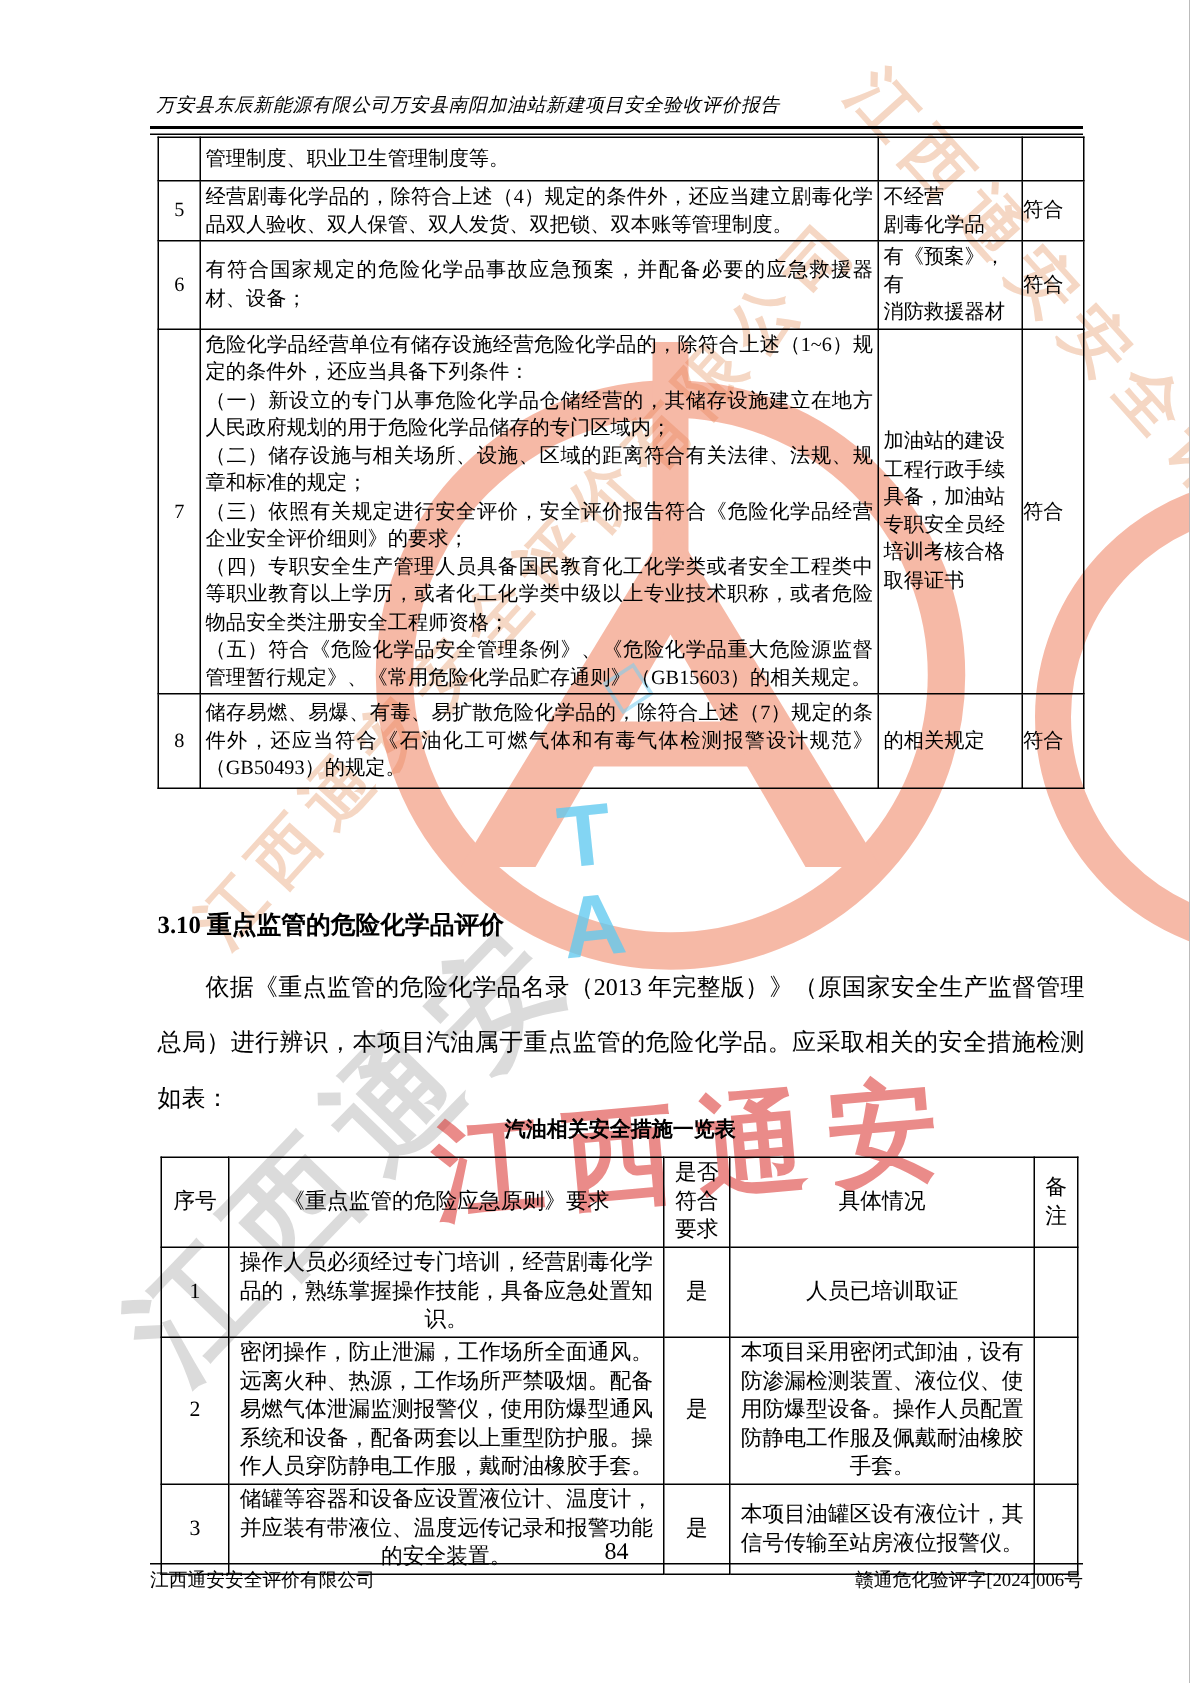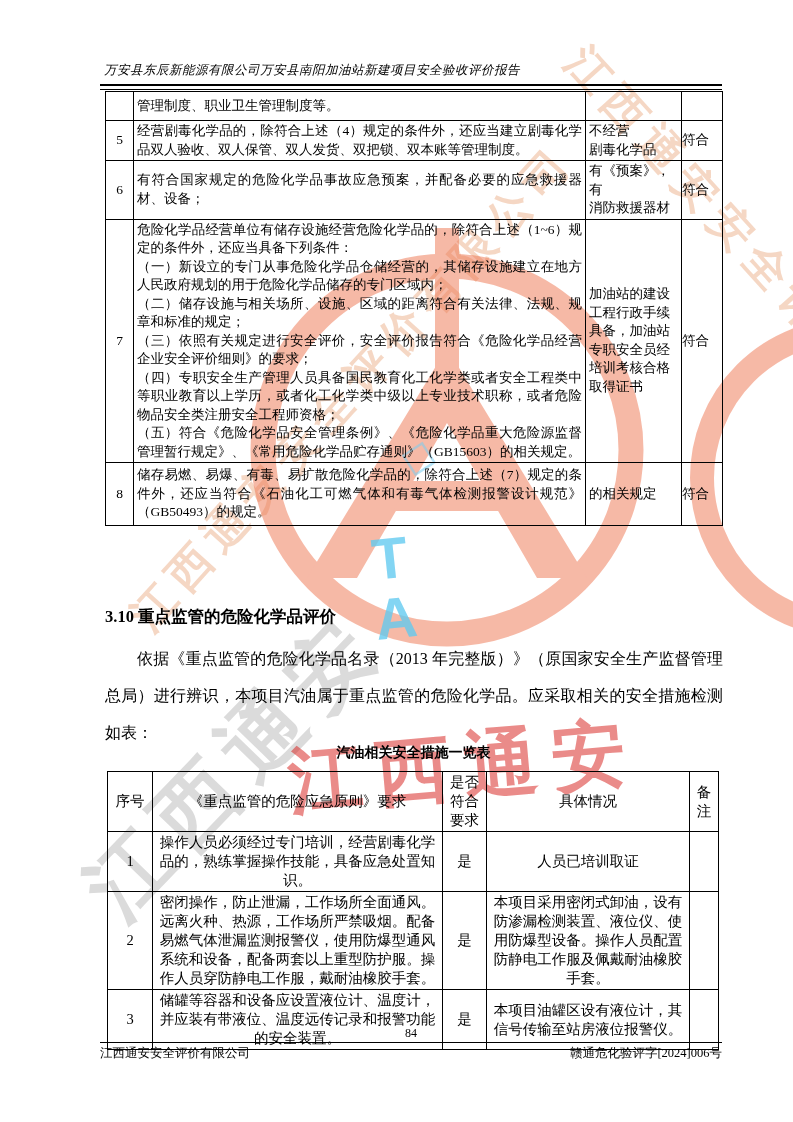--- a/index.html
+++ b/index.html
@@ -26,21 +26,21 @@
   .t1 .c-req{text-align:justify;}
   .t1 .c-sit{text-align:left;white-space:pre-wrap;}
   .t1 .c-ver{text-align:left;padding:1px 0;}
   .pre{white-space:pre-wrap;}
   .para{left:105px;top:506px;width:618px;font-size:16px;line-height:37px;text-align:justify;text-indent:2em;}
   .sec-head{left:105px;top:606px;width:618px;font-size:16.5px;font-weight:bold;}
   .para2{left:105px;top:640px;width:618px;font-size:16px;line-height:37px;text-align:justify;text-indent:2em;}
   .t2-title{left:105px;top:744px;width:617px;font-size:14px;font-weight:bold;text-align:center;}
   .t2{left:107px;top:771px;width:611px;font-size:14.5px;line-height:19px;text-align:center;}
   .t2 td{padding:1px 2px;}
-  .footer-pagenum{left:100px;top:1026px;width:622px;text-align:center;font-size:12px;}
+  .footer-pagenum{left:100px;top:1026px;width:622px;text-align:center;font-size:16px;}
   .footer-rule{left:100px;top:1042px;width:622px;border-top:1.5px solid #000;height:0;}
   .footer-row{left:100px;top:1045px;width:622px;display:flex;justify-content:space-between;font-size:12.5px;}
 </style>
 </head>
 <body>
 
 <div class="page">
 
   <div class="wm wm-tan" style="left:596px;top:34px;transform:rotate(48deg);">江西通安安全评价有限公司</div>
   <div class="wm wm-tan" style="left:118px;top:604px;transform:rotate(-48deg);">江西通安安全评价有限公司</div>

